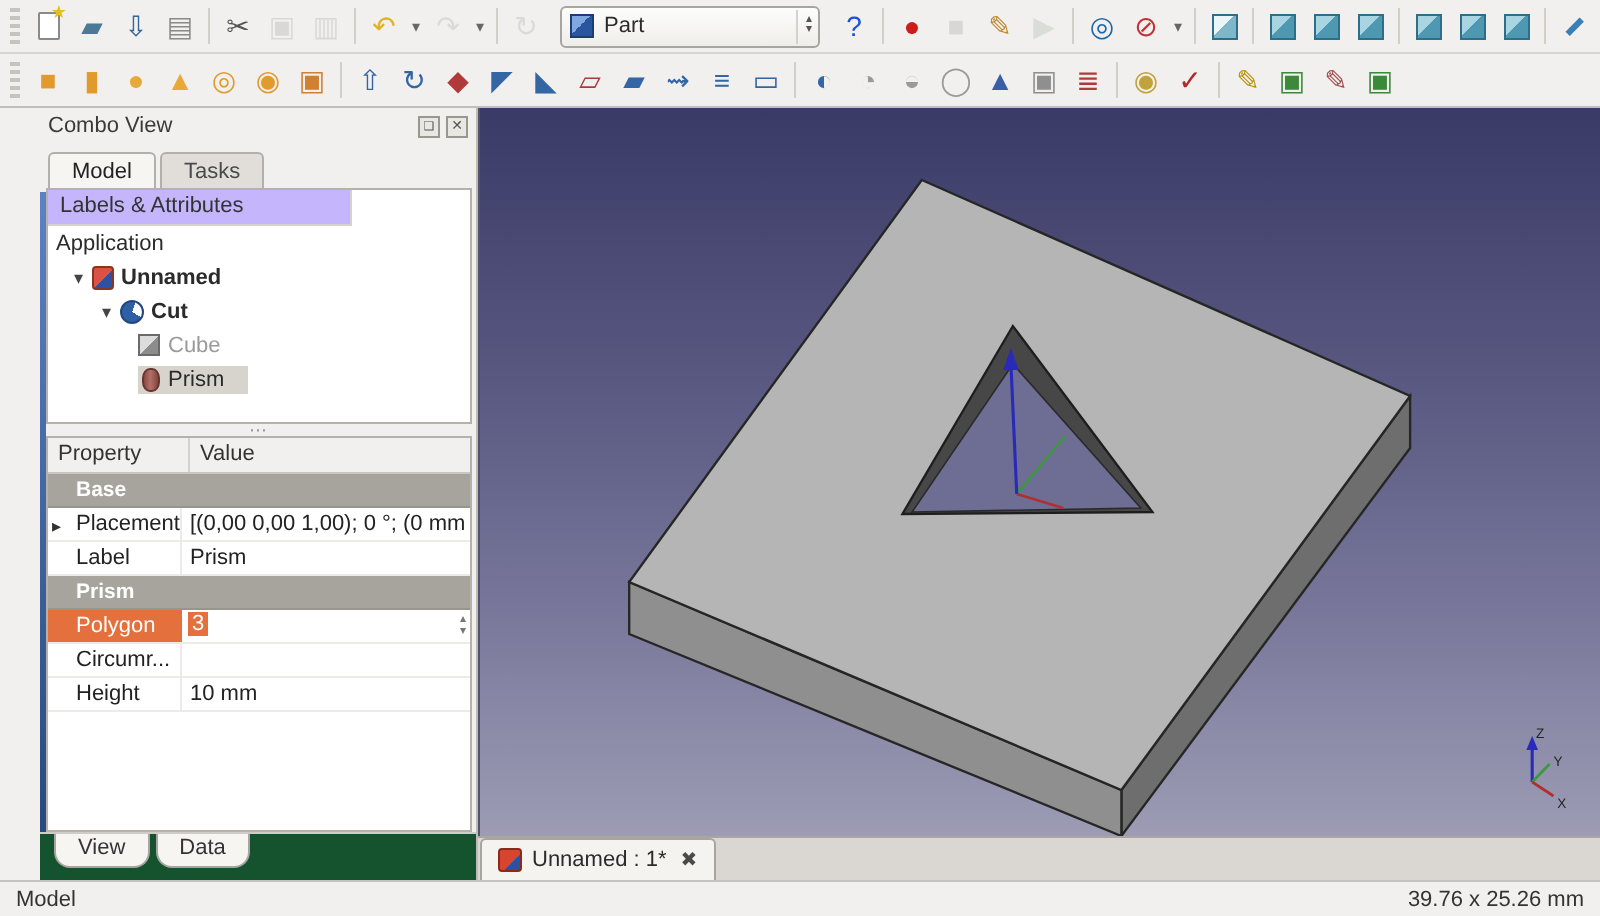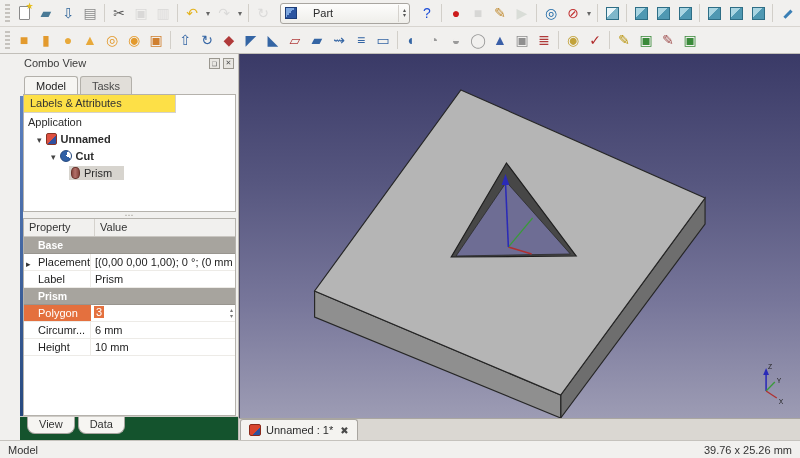--- a/index.html
+++ b/index.html
@@ -14,21 +14,21 @@
   .glyph { font-size:14px; line-height:1; }
   .glyph.rot { transform:rotate(-45deg); font-size:10px; }
   .tb-sep { width:1px; height:18px; background:#d2cfc9; margin:0 3px; flex:0 0 1px; }
   .tb-handle { width:5px; height:18px; margin:0 3px; background:repeating-linear-gradient(180deg,#c6c3be 0 2px,transparent 2px 4px); }
   .tb-caret { width:10px; height:22px; display:flex; align-items:center; justify-content:center; color:#666; }
   .tb-caret::before { content:"▾"; font-size:8px; }
   .cube-ico { width:13px; height:13px; border:1px solid #2e6e86; background:linear-gradient(135deg,#e9f5f9 0 45%,#7fb7ca 45%); }
   .cube-ico.filled { background:linear-gradient(135deg,#a9d5e2 0 45%,#4f98b2 45%); }
   .page-ico { width:11px; height:14px; background:#fff; border:1px solid #8a8a8a; border-radius:1px; position:relative; }
   .page-ico::after { content:"★"; position:absolute; right:-5px; top:-6px; color:#e6be1e; font-size:9px; }
-  .wb-combo { height:21px; min-width:130px; border:1px solid #a8a5a0; border-radius:3px; background:linear-gradient(#fdfdfc,#efeeea); display:flex; align-items:center; gap:16px; padding:0 3px 0 4px; margin:0 6px; }
+  .wb-combo { height:21px; min-width:130px; border:1px solid #a8a5a0; border-radius:3px; background:linear-gradient(#fdfdfc,#efeeea); display:flex; align-items:center; gap:5px; padding:0 3px 0 4px; margin:0 6px; }
   .combo-cube { width:12px; height:12px; background:linear-gradient(135deg,#7fa8e0 0 45%,#2c55a0 45%); border:1px solid #1c3c78; }
   .combo-spin { margin-left:auto; display:flex; flex-direction:column; align-items:center; justify-content:center; color:#555; border-left:1px solid #d5d2cd; padding-left:4px; height:17px; }
   .combo-spin span { font-size:6px; line-height:.9; }
   .combo-spin .up::before { content:"▴"; }
   .combo-spin .down::before { content:"▾"; }
 
   
   .main { flex:1; display:flex; min-height:0;margin-left:20px; }
   .left-panel { flex:0 0 219px; width:219px; background:#f1f0ee; display:flex; flex-direction:column; position:relative; border-right:1px solid #bfbcb6; }
   .focus-strip { position:absolute; left:0; top:42px; bottom:24px; width:3px; background:linear-gradient(180deg,#5d82c2,#27497f); z-index:4; }
@@ -37,21 +37,21 @@
   .cv-title .spacer { flex:1; }
   .mini-btn { width:11px; height:11px; border:1px solid #9a978f; background:#e9e7e2; margin-left:3px; display:flex; align-items:center; justify-content:center; font-size:7px; color:#555; }
   .mini-btn.float::before { content:"❑"; font-size:6px; }
   .mini-btn.close::before { content:"✕"; }
 
   .cv-tabs { flex:0 0 22px; display:flex; align-items:flex-end; padding-left:4px; gap:2px; }
   .cv-tab { padding:3px 11px 2px; border:1px solid #b3b0aa; border-bottom:none; border-radius:3px 3px 0 0; background:#e1ded9; color:#4a4a4a; }
   .cv-tab.active { background:#f6f5f2; color:#222; }
 
   .tree-box { flex:1 1 auto; margin:0 2px 0 3px; background:#fff; border:1px solid #b5b2ac; display:flex; flex-direction:column; overflow:hidden; min-height:0; }
-  .attr-header { flex:0 0 18px; width:152px; background:#fde047; border-right:1px solid #d5d2cd; border-bottom:1px solid #d5d2cd; padding:2px 6px; color:#333; }
+  .attr-header { flex:0 0 18px; width:152px; background:#c4b5fd; border-right:1px solid #d5d2cd; border-bottom:1px solid #d5d2cd; padding:2px 6px; color:#333; }
   .tree-row { height:17px; display:flex; align-items:center; gap:4px; white-space:nowrap; }
   .tree-row .caret::before { content:"▾"; color:#444; font-size:9px; }
   .tree-row .bold { font-weight:bold; }
   .doc-ico { width:11px; height:12px; background:linear-gradient(135deg,#de5040 0 55%,#3050a0 55%); border:1px solid #8a3424; border-radius:2px; }
   .cut-ico { width:12px; height:12px; border-radius:50%; background:conic-gradient(from 20deg,#ffffff 0 100deg,#2f5fa5 100deg 360deg); border:1px solid #24487e; }
   .cubetree-ico { width:11px; height:11px; background:linear-gradient(135deg,#dcdcdc 0 50%,#8c8c8c 50%); border:1px solid #6a6a6a; }
   .prism-ico { width:9px; height:12px; background:linear-gradient(90deg,#8a4a42,#b27069 45%,#84453d); border:1px solid #6a352e; border-radius:4px/5px; }
   .dim { color:#9a9a9a; }
   .hl { background:#d7d4ce; display:inline-flex; align-items:center; gap:4px; padding:1px 12px 1px 2px; }
 
@@ -322,20 +322,24 @@
           <span class="caret"></span>
           <span class="doc-ico"></span>
           <span class="bold">Unnamed</span>
         </div>
         <div class="tree-row" style="padding-left:27px">
           <span class="caret"></span>
           <span class="cut-ico"></span>
           <span class="bold">Cut</span>
         </div>
         <div class="tree-row" style="padding-left:45px">
+          <span class="cubetree-ico"></span>
+          <span class="dim">Cube</span>
+        </div>
+        <div class="tree-row" style="padding-left:45px">
           <span class="hl">
             <span class="prism-ico"></span>
             <span>Prism</span>
           </span>
         </div>
       </div>
 
       <div class="splitter"></div>
 
       <div class="prop-box">
@@ -362,21 +366,20 @@
           <div class="pr-value editor">
             <span class="sel-text">3</span>
             <span class="spin-arrows">
                 <span class="up"></span>
                 <span class="down"></span>
               </span>
           </div>
         </div>
         <div class="prop-row">
           <div class="pr-label">Circumr...</div>
-          <div class="pr-value">6 mm</div>
         </div>
         <div class="prop-row">
           <div class="pr-label">Height</div>
           <div class="pr-value">10 mm</div>
         </div>
         <div class="prop-fill"></div>
       </div>
 
       <div class="bottom-tabs">
         <span class="b-tab">View</span>

